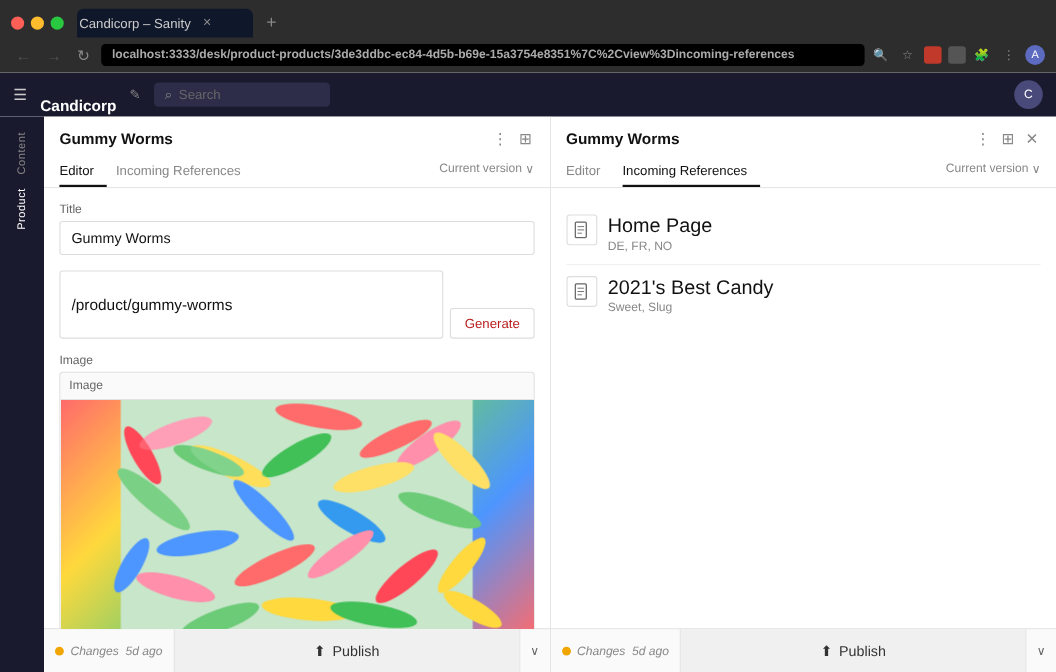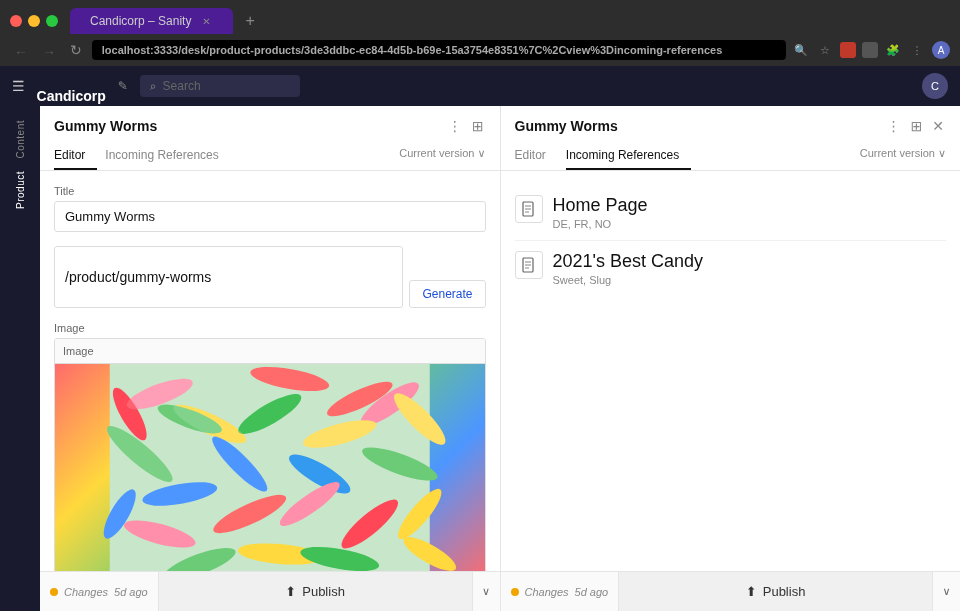--- a/index.html
+++ b/index.html
@@ -31,23 +31,23 @@
     }
     .traffic-light {
       width: 12px;
       height: 12px;
       border-radius: 50%;
     }
     .traffic-light.red { background: #ff5f57; }
     .traffic-light.yellow { background: #ffbd2e; }
     .traffic-light.green { background: #28c840; }
     .tab {
-      background: #4c1d95;
+      background: #0f172a;
       border-radius: 6px 6px 0 0;
-      padding: 6px 20px;
+      padding: 6px 2px;
       display: flex;
       align-items: center;
       gap: 8px;
       font-size: 12px;
       color: #ccc;
       min-width: 160px;
     }
     .tab .tab-close {
       width: 14px;
       height: 14px;
@@ -334,21 +334,21 @@
       color: #111;
       background: white;
       outline: none;
     }
     .generate-btn {
       background: white;
       border: 1px solid #ddd;
       border-radius: 3px;
       padding: 6px 12px;
       font-size: 12px;
-      color: #1d4ed8;
+      color: #b91c1c;
       cursor: pointer;
       margin-top: 34px;
     }
 
     
     .image-field-container {
       border: 1px solid #ddd;
       border-radius: 3px;
       overflow: hidden;
     }

